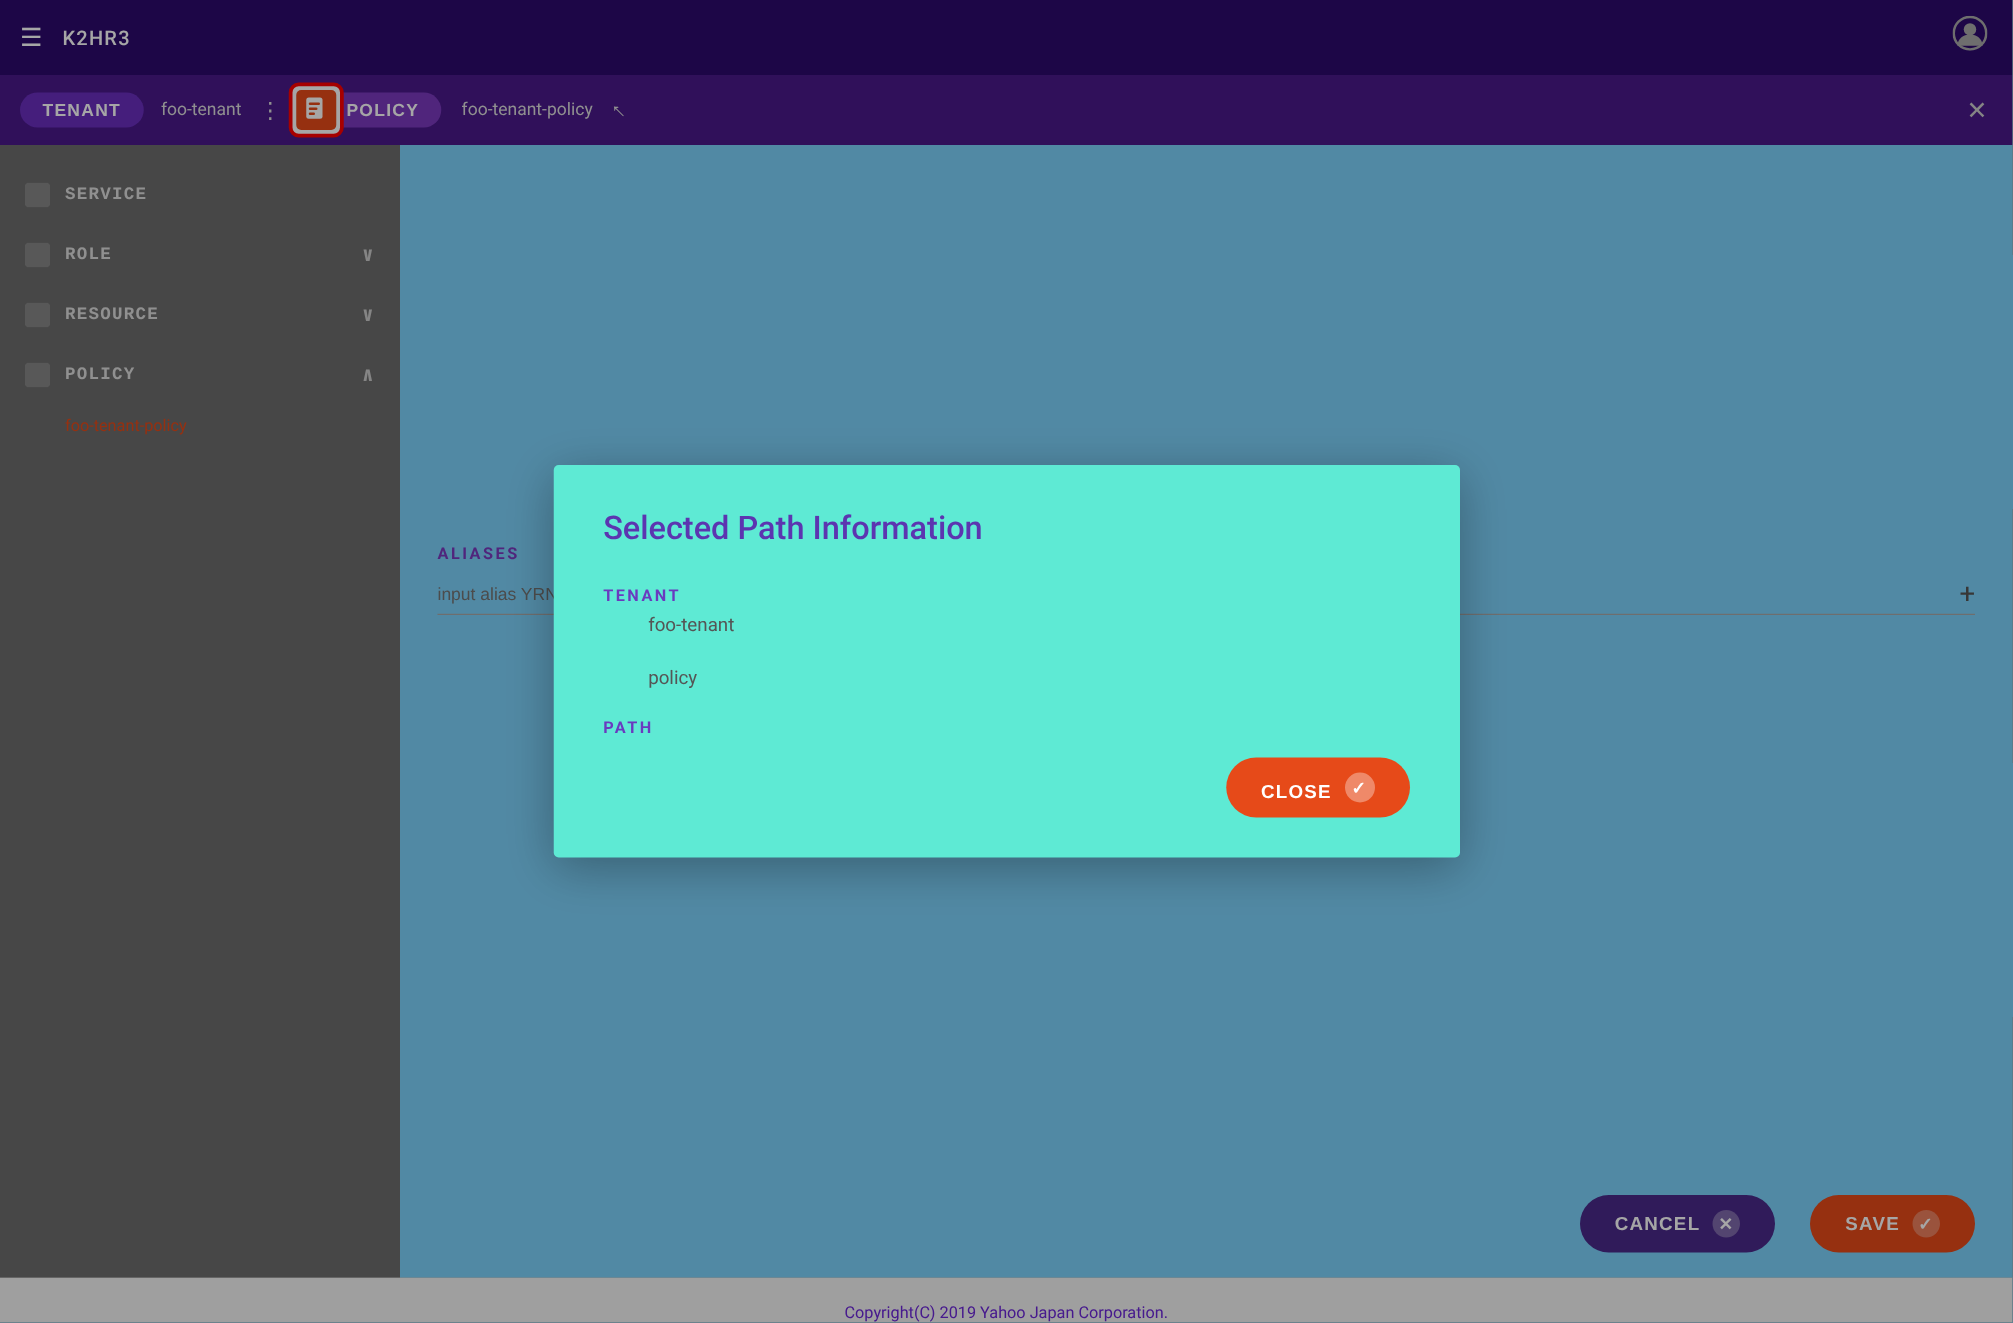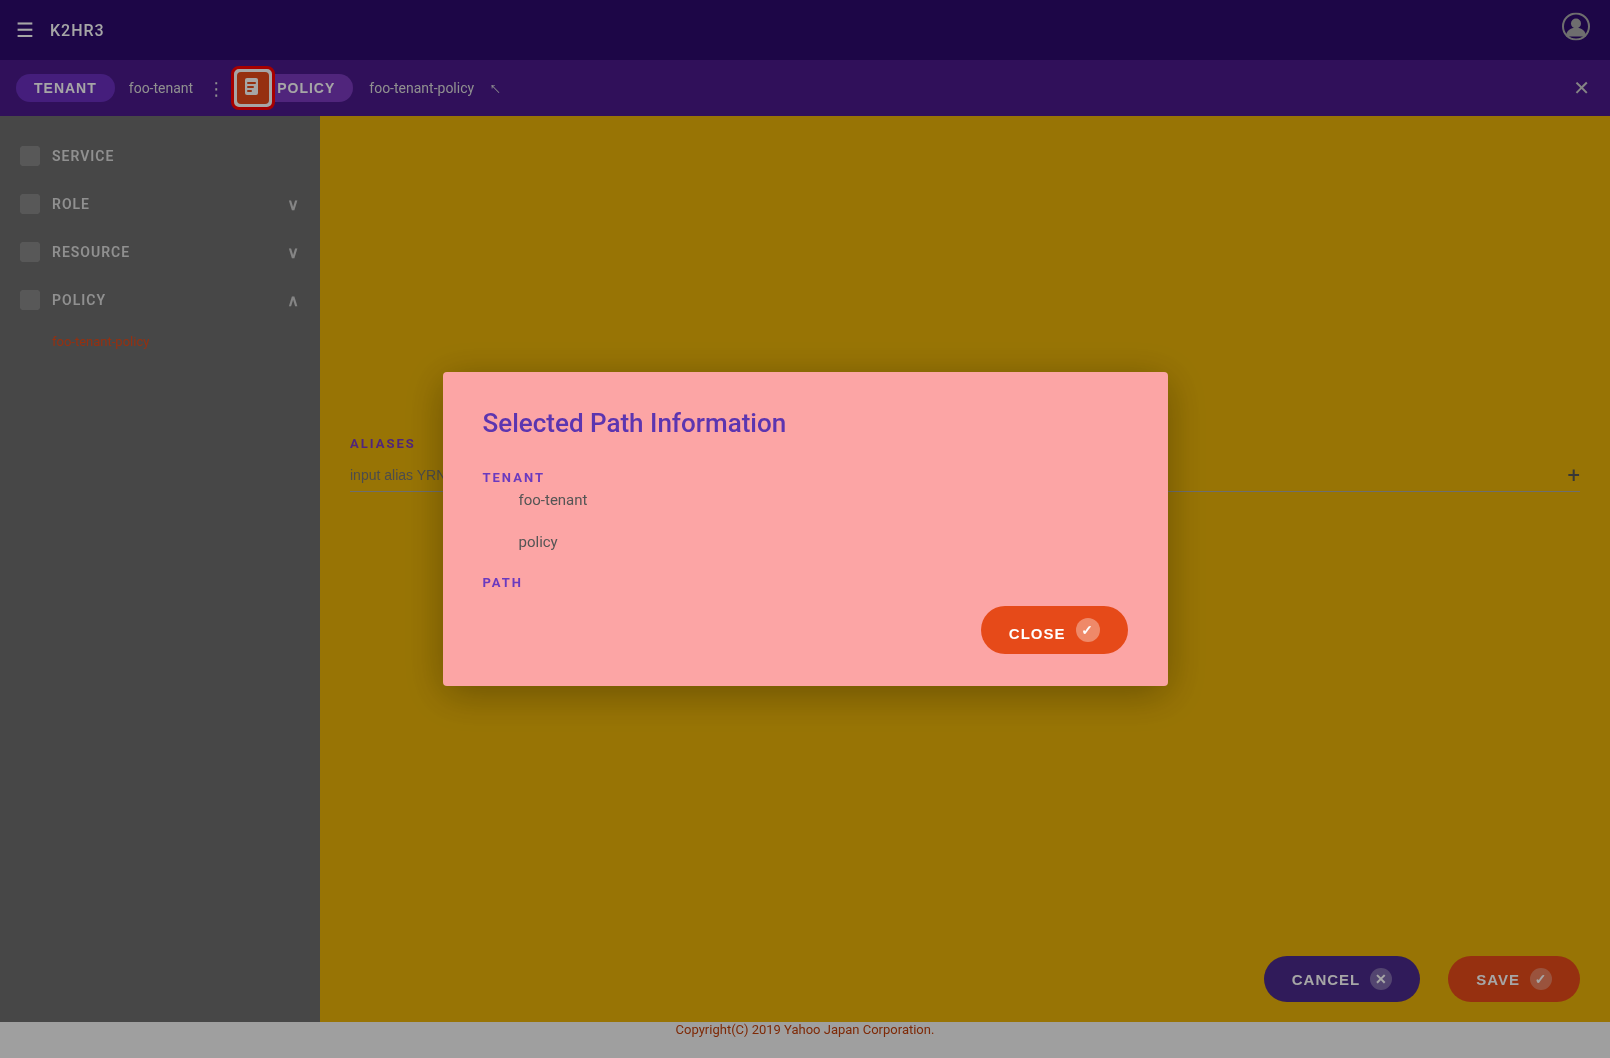--- a/index.html
+++ b/index.html
@@ -147,41 +147,42 @@
     .sidebar-item {
       display: flex;
       align-items: center;
       padding: 14px 20px;
       color: #ddd;
       font-size: 14px;
       font-weight: 600;
       letter-spacing: 1px;
       cursor: pointer;
       gap: 12px;
+      font-family: Liberation Mono, monospace;
     }
     .sidebar-item-icon {
       width: 20px;
       height: 20px;
       background: #888;
       clip-path: polygon(0 10%, 10% 0, 90% 0, 100% 10%, 100% 90%, 90% 100%, 10% 100%, 0 90%);
       flex-shrink: 0;
     }
     .sidebar-item-label { flex: 1; }
     .sidebar-chevron { color: #ccc; font-size: 16px; }
     .sidebar-sub-item {
       padding: 10px 20px 10px 52px;
       color: #e64a19;
       font-size: 13px;
       cursor: pointer;
     }
 
     
     .content-area {
       flex: 1;
-      background: #eab308;
+      background: #7dd3fc;
       padding: 20px 30px;
       position: relative;
     }
     .content-section-label {
       color: #7c3abf;
       font-size: 13px;
       font-weight: 700;
       letter-spacing: 2px;
       margin-bottom: 8px;
       margin-top: 20px;
@@ -262,40 +263,40 @@
       justify-content: center;
       font-size: 14px;
       color: white;
     }
 
     
     .footer {
       background: #f5f5f5;
       height: 36px;
       display: flex;
-      align-items: flex-start;
-      justify-content: center;
-      color: #c2410c;
+      align-items: flex-end;
+      justify-content: center;
+      color: #6d28d9;
       font-size: 13px;
     }
 
     
     .overlay {
       position: fixed;
       top: 0; left: 0; right: 0; bottom: 0;
       background: rgba(0,0,0,0.35);
       z-index: 100;
       display: flex;
       align-items: center;
       justify-content: center;
     }
 
     
     .dialog {
-      background: #fca5a5;
+      background: #5eead4;
       border-radius: 4px;
       width: 725px;
       padding: 36px 40px 32px 40px;
       position: relative;
       box-shadow: 0 8px 40px rgba(0,0,0,0.3);
     }
     .dialog-title {
       color: #5c35b0;
       font-size: 26px;
       font-weight: 500;

